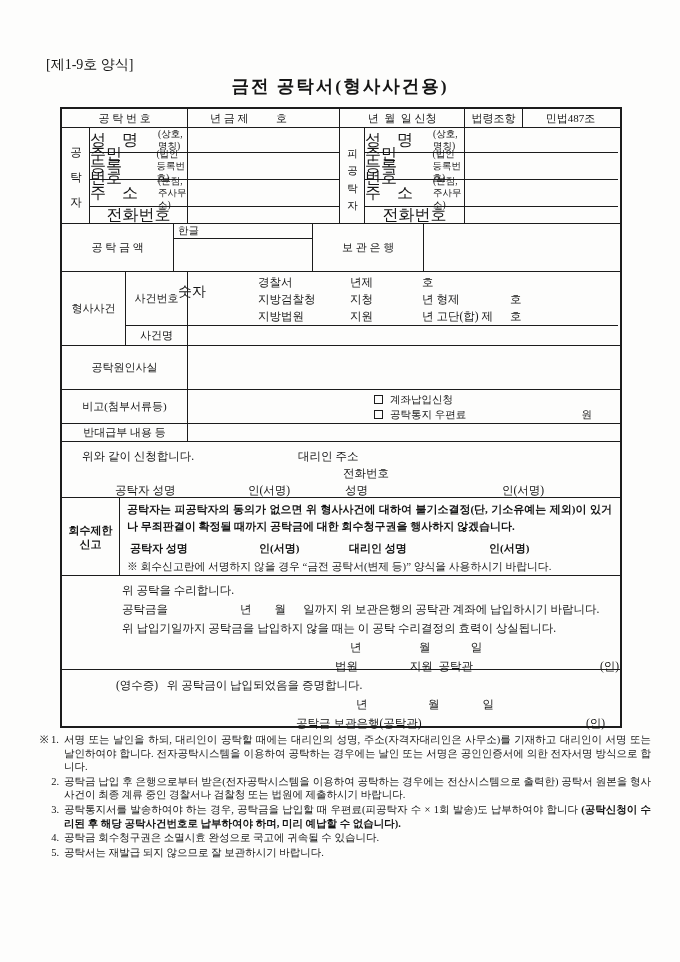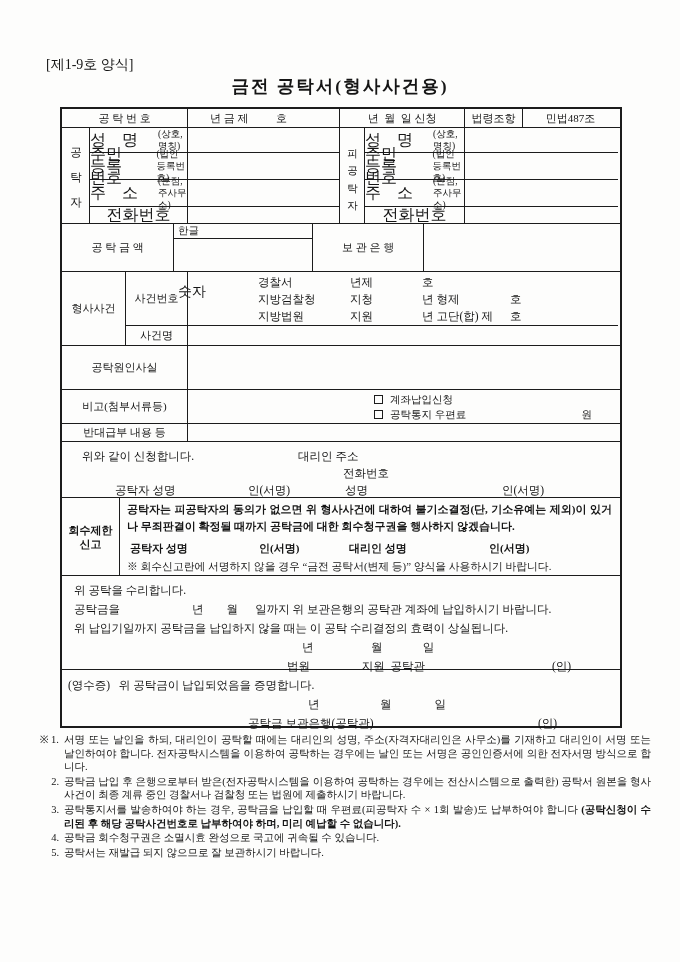--- a/index.html
+++ b/index.html
@@ -34,21 +34,21 @@
 
   .caseline { display:flex; padding-left:70px; line-height:17px; font-size:11.5px; }
   .cw1 { width:92px; } .cw2 { width:72px; } .cw3 { width:88px; }
 
   .rel { position:relative; }
   .abs { position:absolute; white-space:pre; }
 
   .cbx-line { display:flex; align-items:center; padding-left:186px; height:15px; font-size:10.5px; }
   .cbox { width:9px; height:9px; border:1px solid #1c1c1c; display:inline-block; margin-right:7px; flex:none; }
 
-  .txtline { white-space:pre; font-size:11.5px; line-height:19px; }
+  .txtline { white-space:pre; font-size:11.5px; line-height:19px;margin-left:48px; }
   .bold { font-weight:bold; }
 
   .footnotes { position:absolute; left:33px; top:733px; width:618px; }
   .fn { display:flex; font-size:10.5px; line-height:13.6px; margin-bottom:1px; }
   .fnm { width:31px; flex:none; text-align:right; padding-right:5px; }
   .fnt { flex:1; text-align:justify; }
 </style>
 </head>
 <body>
 

